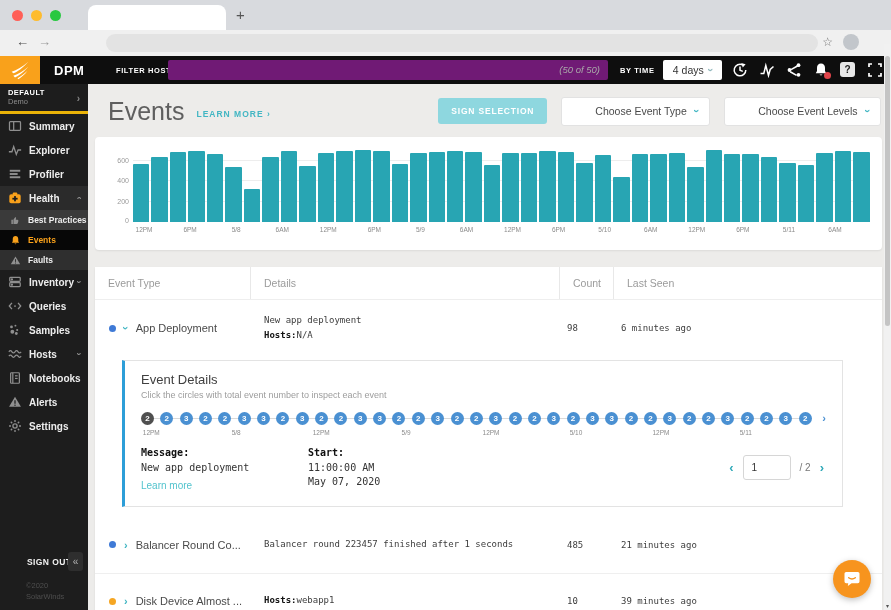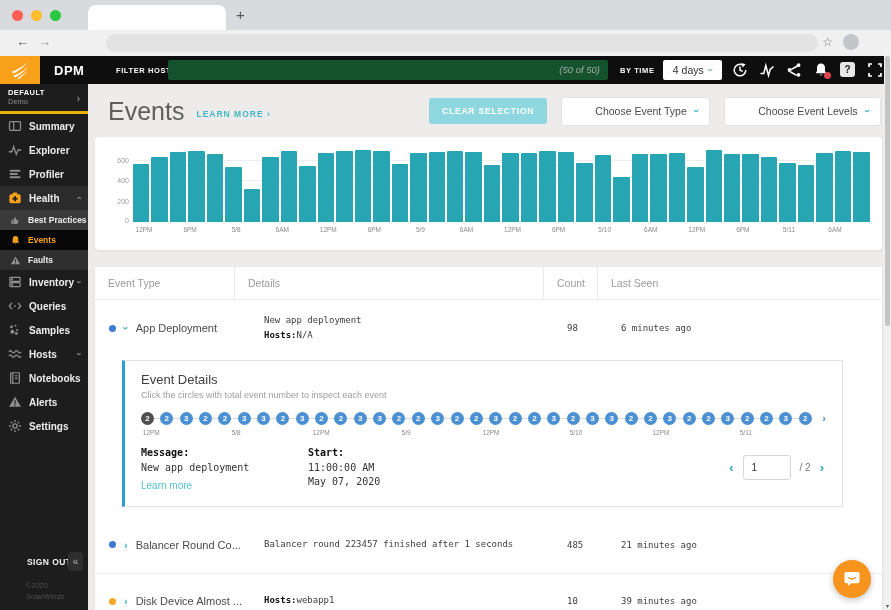--- a/index.html
+++ b/index.html
@@ -18,21 +18,21 @@
   .pill { position:absolute; left:106px; top:4px; width:712px; height:18px; background:#e3e3e3; border-radius:9px; border:none; padding:0 10px; font-size:10px; color:#444; }
   .addr-star { position:absolute; right:58px; top:5px; font-size:12px; color:#777; }
   .addr-avatar { position:absolute; right:32px; top:4px; width:16px; height:16px; border-radius:50%; background:#c2c6cb; }
 
   
   .appbar { position:relative; height:28px; background:#0e0e0e; }
   .logo { position:absolute; left:0; top:0; width:40px; height:28px; background:#f9a11b; display:flex; align-items:center; justify-content:center; }
   .logo svg { width:22px; height:20px; }
   .brand { position:absolute; left:54px; top:7px; color:#fff; font-size:13px; font-weight:bold; letter-spacing:.5px; }
   .filter-label { position:absolute; left:116px; top:10px; color:#fff; font-size:7.5px; font-weight:bold; letter-spacing:.6px; }
-  .searchwrap { position:absolute; left:168px; top:4px; width:440px; height:20px; background:#14532d; border-radius:2px; }
+  .searchwrap { position:absolute; left:168px; top:4px; width:440px; height:20px; background:#701a75; border-radius:2px; }
   .searchwrap input { position:absolute; inset:0; border:none; background:transparent; padding:0 70px 0 8px; font-size:10px; }
   .search-hint { position:absolute; right:8px; top:4px; font-size:9.5px; font-style:italic; color:#a9a9a9; }
   .bytime { position:absolute; left:620px; top:10px; color:#fff; font-size:7.5px; font-weight:bold; letter-spacing:.6px; }
   .timesel { position:absolute; left:663px; top:4px; width:59px; height:20px; background:#fff; border-radius:2px; font-size:10.5px; color:#333; display:flex; align-items:center; justify-content:center; gap:5px; cursor:pointer; }
   .timesel .chev { color:#8fb6bb; }
   .hicons { position:absolute; left:732px; top:0; height:28px; display:flex; align-items:center; gap:11px; }
   .hicon { position:relative; width:16px; height:16px; color:#fff; cursor:pointer; }
   .hicon svg { width:16px; height:16px; display:block; }
   .hicon .badge { position:absolute; right:-2px; bottom:-1px; width:7px; height:7px; border-radius:50%; background:#e0454b; }
   .help-box { width:15px; height:15px; background:#e8e8e8; color:#1d1d1d; border-radius:3px; font-size:10px; font-weight:bold; display:flex; align-items:center; justify-content:center; }
@@ -89,21 +89,21 @@
   .ylab { position:absolute; width:26px; text-align:right; font-size:7px; color:#9a9a9a; }
   .bars { position:absolute; left:0; right:0; bottom:0; top:0; display:flex; align-items:flex-end; gap:2px; }
   .bar { flex:1; background:#28a5b3; border-radius:1px 1px 0 0; }
   .xlabs { position:absolute; left:30px; right:4px; top:80px; height:12px; }
   .xlab { position:absolute; font-size:6.5px; color:#8b8b8b; transform:translateX(-50%); white-space:nowrap; }
 
   
   .table-card { margin:17px 9px 0 7px; background:#fff; flex:1; overflow:hidden; box-shadow:0 1px 2px rgba(0,0,0,.08); }
   .thead { display:flex; border-bottom:1px solid #eee; }
   .th { height:32px; display:flex; align-items:center; padding-left:13px; font-size:10.5px; color:#9b9b9b; border-right:1px solid #e8e8e8; }
-  .th.t1 { width:140px; } .th.t2 { width:309px; } .th.t3 { width:54px; } .th.t4 { width:141px; border-right:none; }
+  .th.t1 { width:156px; } .th.t2 { width:309px; } .th.t3 { width:54px; } .th.t4 { width:141px; border-right:none; }
   .th-fill { flex:1; border-bottom:none; }
   .trow { display:flex; align-items:center; min-height:56px; }
   .trow.divided { border-top:1px solid #efefef; }
   .c-type { width:156px; display:flex; align-items:center; padding-left:14px; gap:8px; }
   .dot { width:7px; height:7px; border-radius:50%; flex:none; }
   .rchev { color:#3fb5c2; font-size:11px; cursor:pointer; }
   .tname { font-size:11px; color:#4a4a4a; white-space:nowrap; }
   .c-det { width:309px; padding-left:13px; font-family:"DejaVu Sans Mono", monospace; font-size:9px; color:#3c3c3c; line-height:1.7; }
   .c-det b { color:#141414; }
   .c-count { width:54px; padding-left:7px; font-family:"DejaVu Sans Mono", monospace; font-size:9px; color:#3c3c3c; }
@@ -378,21 +378,21 @@
         <div>©2020</div>
         <div>SolarWinds</div>
       </div>
     </div>
 
     <div class="main">
       <div class="page-head">
         <span class="page-title">Events</span>
         <span class="learn-more"><span>LEARN MORE</span> <span>›</span></span>
         <div class="head-right">
-          <button class="clear-btn">CLEAR SELECTION</button>
+          <button class="clear-btn">SIGN SELECTION</button>
           <div class="choose-btn">
             <span class="ic"></span>
             <span>Choose Event Type</span>
             <span class="chev rot-down">›</span>
           </div>
           <div class="choose-btn">
             <span class="ic"></span>
             <span>Choose Event Levels</span>
             <span class="chev rot-down">›</span>
           </div>

